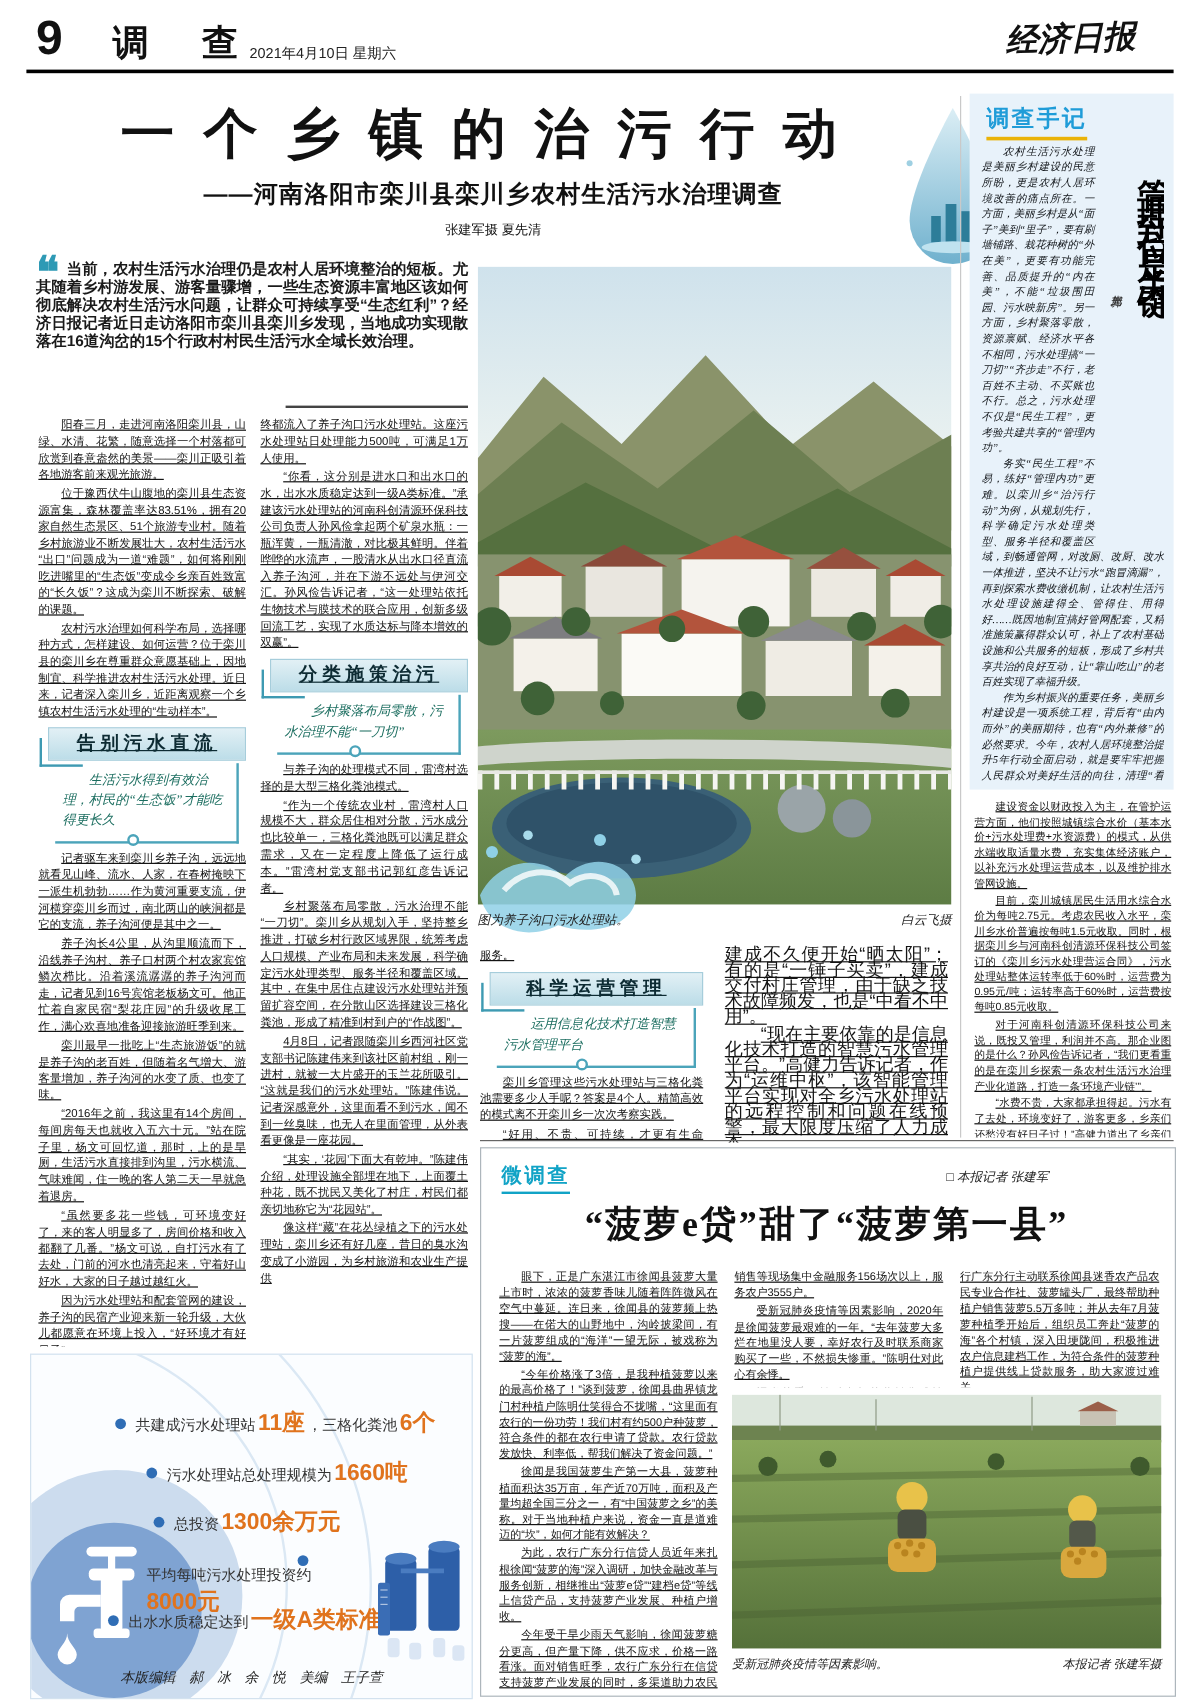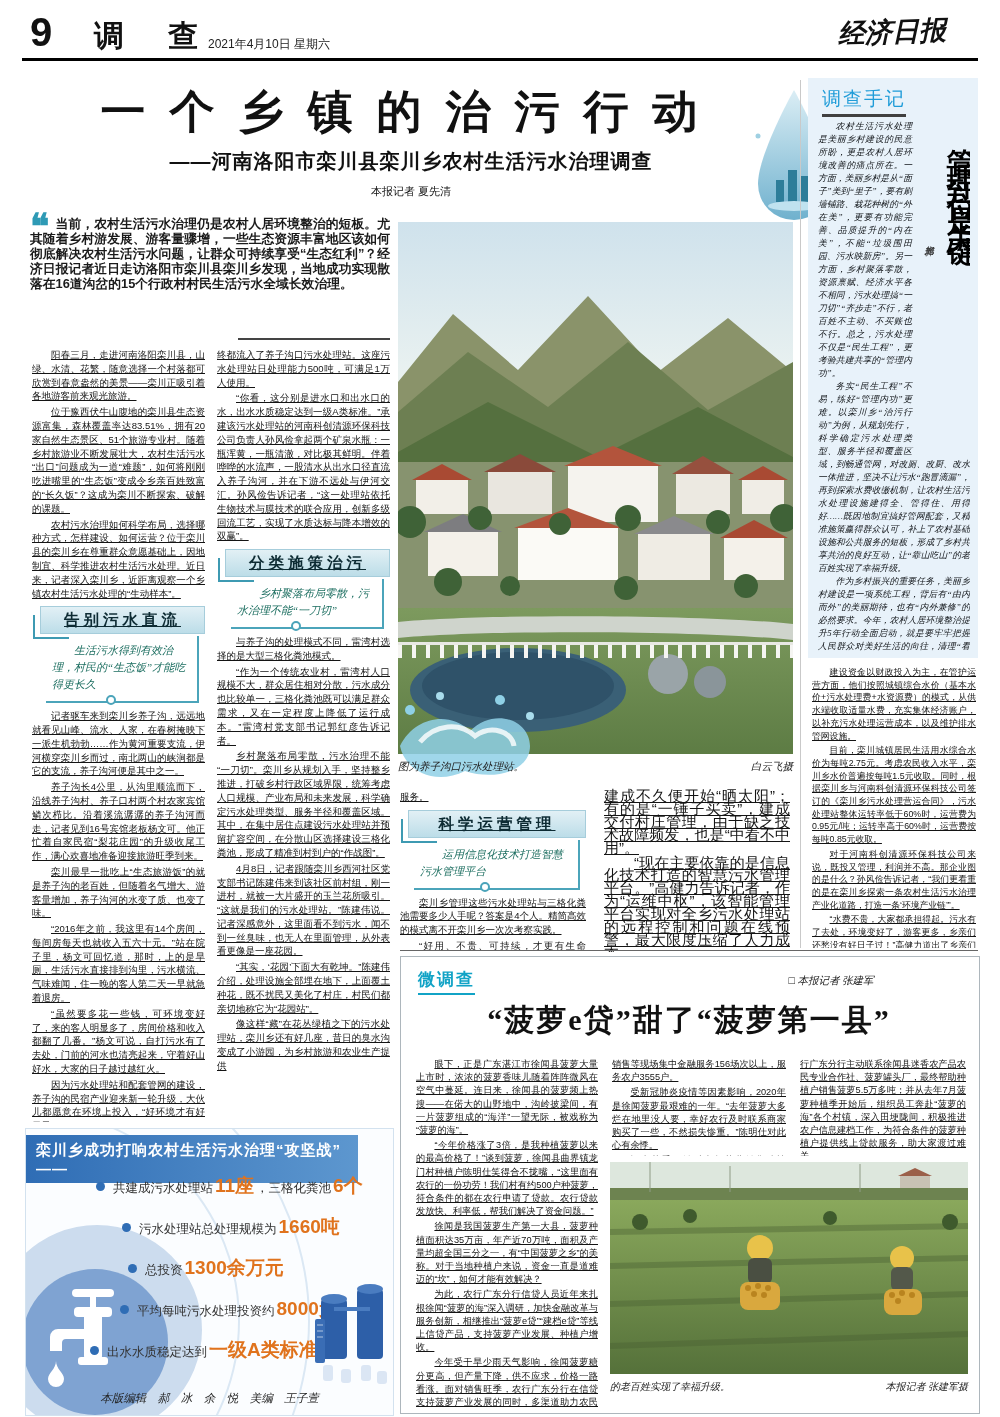--- a/index.html
+++ b/index.html
@@ -42,21 +42,21 @@
   .sec-quote::after{content:"";position:absolute;left:40%;bottom:-4px;width:6px;height:6px;border-radius:50%;
             background:#fff;border:2px solid #4ba4ba;}
   
   .photo1{left:398px;top:222px;width:395px;height:532px;overflow:hidden;}
   .cap1{left:398px;top:760px;width:395px;display:flex;justify-content:space-between;font-size:10.5px;color:#222;}
   .splash{left:380px;top:676px;width:170px;height:120px;pointer-events:none;}
   .dropdeco{left:746px;top:84px;width:96px;height:150px;}
   
   .vrule{left:800px;top:80px;width:1px;height:868px;background:#c9c9c9;}
   .notes-box{left:808px;top:78px;width:170px;height:580px;background:#e8f2fa;}
-  .notes-title{left:822px;top:86px;font-size:19px;font-weight:400;color:#1f9cd8;border-bottom:3px solid #404040;padding-bottom:2px;letter-spacing:2px;}
+  .notes-title{left:822px;top:86px;font-size:19px;font-weight:700;color:#1f9cd8;border-bottom:3px solid #eab308;padding-bottom:2px;letter-spacing:2px;}
   .notes-body{left:818px;top:120px;width:152px;height:532px;overflow:hidden;font-size:8.8px;line-height:13px;text-align:justify;color:#101418;}
   .notes-body p{margin:0;text-indent:2em;}
   .notes-float{float:right;width:58px;height:330px;position:relative;}
   .notes-headline{position:absolute;right:2px;top:6px;writing-mode:vertical-rl;text-orientation:upright;
             font-size:29px;font-weight:900;letter-spacing:0.5em;color:#000;font-style:normal;
             font-family:"Liberation Sans",sans-serif;}
   .notes-author{left:922px;top:238px;writing-mode:vertical-rl;text-orientation:upright;font-size:9.5px;color:#333;}
   .notes-cont{left:810px;top:664px;width:168px;height:284px;font-size:8.8px;line-height:12.7px;}
   
   .hline-mid{left:400px;top:950px;width:578px;height:1px;background:#666;}
@@ -74,21 +74,21 @@
   .info-box{left:25px;top:1128px;width:367px;height:286px;background:#fbfdff;border:1px solid #d3e2ef;overflow:hidden;}
   .info-title{position:absolute;left:0;top:6px;width:322px;padding:6px 0 6px 10px;color:#fff;font-weight:900;font-size:15px;
             background:linear-gradient(90deg,#2f6db5,#5d97cf);letter-spacing:1px;}
   .info-items{position:absolute;left:0;top:44px;width:367px;}
   .info-item{display:flex;align-items:baseline;height:26px;margin-bottom:15px;white-space:nowrap;font-size:12.5px;color:#333;}
   .info-item .info-dot{width:9px;height:9px;border-radius:50%;background:#2f6db5;margin-right:8px;align-self:center;flex:0 0 9px;}
   .info-item .hl{color:#e0731d;font-size:19px;font-weight:700;margin:0 2px;}
   .info-item:nth-child(1){margin-left:70px;}
   .info-item:nth-child(2){margin-left:96px;}
   .info-item:nth-child(3){margin-left:102px;}
-  .info-item:nth-child(4){margin-left:94px;}
+  .info-item:nth-child(4){margin-left:94px;flex-direction:column;}
   .info-item:nth-child(5){margin-left:64px;}
   .arc1,.arc2{position:absolute;border:2px solid #dbe8f4;border-radius:50%;}
   .arc1{width:420px;height:420px;left:-210px;top:-20px;}
   .arc2{width:560px;height:560px;left:-280px;top:-90px;}
   .faucet-circle{position:absolute;left:-34px;top:96px;width:210px;height:210px;border-radius:50%;background:#ccdcee;}
   .faucet-inner{position:absolute;left:-4px;top:140px;width:146px;height:146px;border-radius:50%;background:#7fa3d2;}
   .tanks{position:absolute;right:0px;top:150px;}
   .editors{position:absolute;left:0;top:262px;width:367px;text-align:center;font-size:11.5px;color:#222;}
 </style>
 </head>
@@ -97,21 +97,21 @@
 <div id="page">
 
   <div class="abs pagenum">9</div>
   <div class="abs secname">调  查</div>
   <div class="abs hdate">2021年4月10日  星期六</div>
   <div class="abs masthead kai">经济日报</div>
   <div class="abs rule-top"></div>
 
   <div class="abs headline">一个乡镇的治污行动</div>
   <div class="abs subtitle">——河南洛阳市栾川县栾川乡农村生活污水治理调查</div>
-  <div class="abs byline">本报记者  夏先清</div>
+  <div class="abs byline">张建军摄  夏先清</div>
 
   <div class="abs dropdeco">
     <svg width="96" height="150" viewBox="0 0 96 150">
       <defs>
           <linearGradient id="dg" x1="0" y1="0" x2="0" y2="1">
         <stop offset="0" stop-color="#d7ecf4"></stop>
             <stop offset="1" stop-color="#5fa8c8"></stop>
           </linearGradient>
         </defs>
       <path d="M48,6 C48,6 12,70 12,100 a36,36 0 0 0 72,0 C84,70 48,6 48,6 Z" fill="url(#dg)" opacity="0.9"></path>
@@ -302,21 +302,20 @@
           <rect x="62" y="44" width="18" height="46" rx="3"></rect>
           <rect x="52" y="38" width="38" height="10" rx="4"></rect>
           <rect x="68" y="24" width="6" height="16"></rect>
           <rect x="50" y="20" width="42" height="8" rx="4"></rect>
           <path d="M62,60 h-26 a8,8 0 0 0 -8,8 v14 h12 v-8 a4,4 0 0 1 4,-4 h18 Z"></path>
           <rect x="56" y="88" width="30" height="8" rx="3"></rect>
           <path d="M34,92 c0,8 -8,12 -8,18 a8,8 0 0 0 16,0 c0,-6 -8,-10 -8,-18 Z"></path>
         </g>
       </svg>
     </div>
-    <div class="info-title">栾川乡成功打响农村生活污水治理“攻坚战”——</div>
     <div class="info-items">
         <div class="info-item">
           <span class="info-dot"></span>
           <span>共建成污水处理站 </span>
           <span class="hl">11座</span>
           <span> ，三格化粪池 </span>
           <span class="hl">6个</span>
         </div>
         <div class="info-item">
           <span class="info-dot"></span>
@@ -439,17 +438,17 @@
       </g>
       <g fill="#3f5a2d">
           <circle cx="30" cy="60" r="8"></circle>
           <circle cx="80" cy="54" r="7"></circle>
           <circle cx="220" cy="56" r="7"></circle>
           <circle cx="340" cy="60" r="8"></circle>
         </g>
     </svg>
   </div>
   <div class="abs cap2 kai">
-    <span>的老百姓实现了幸福升级。</span>
+    <span>受新冠肺炎疫情等因素影响。</span>
     <span>本报记者 张建军摄</span>
   </div>
 
 </div>
 
 </body></html>

